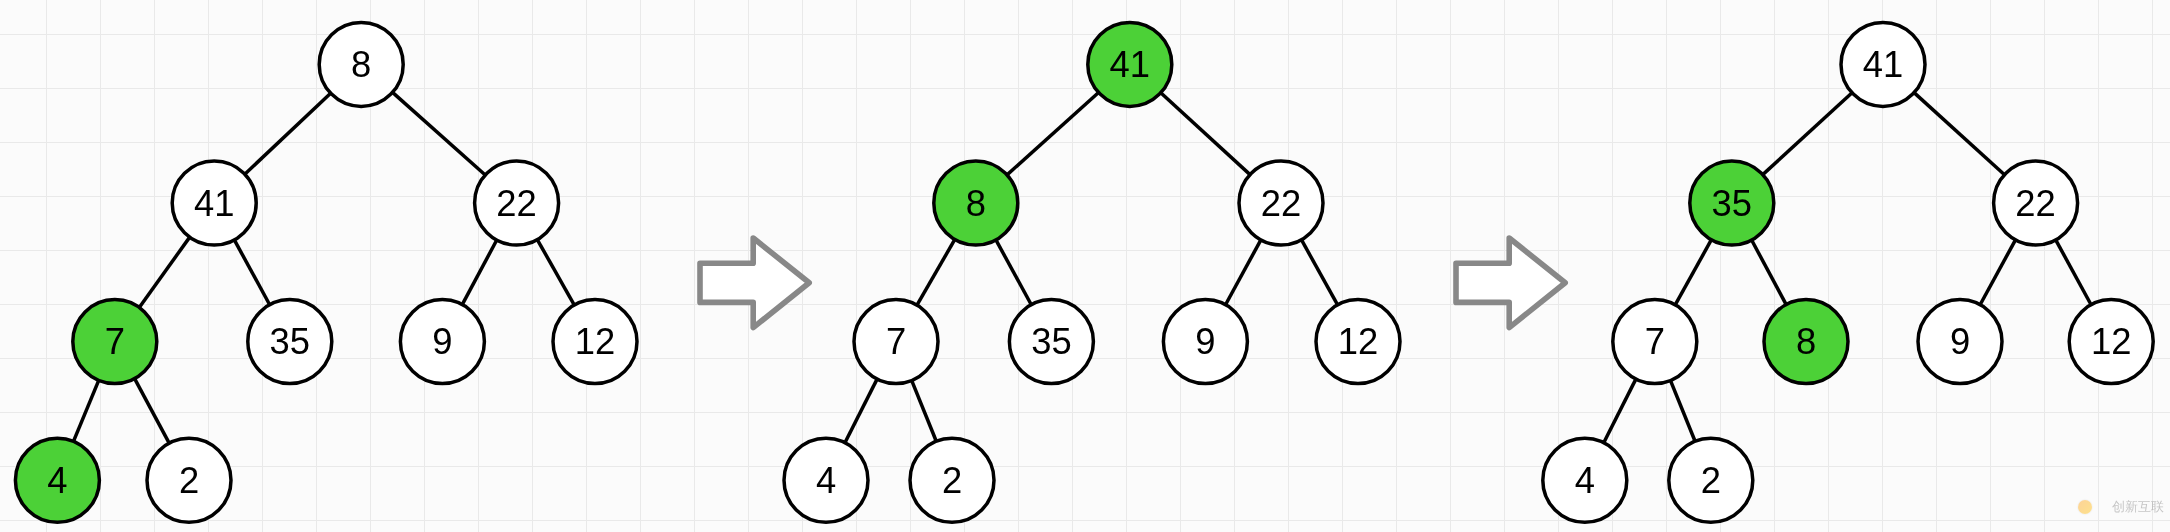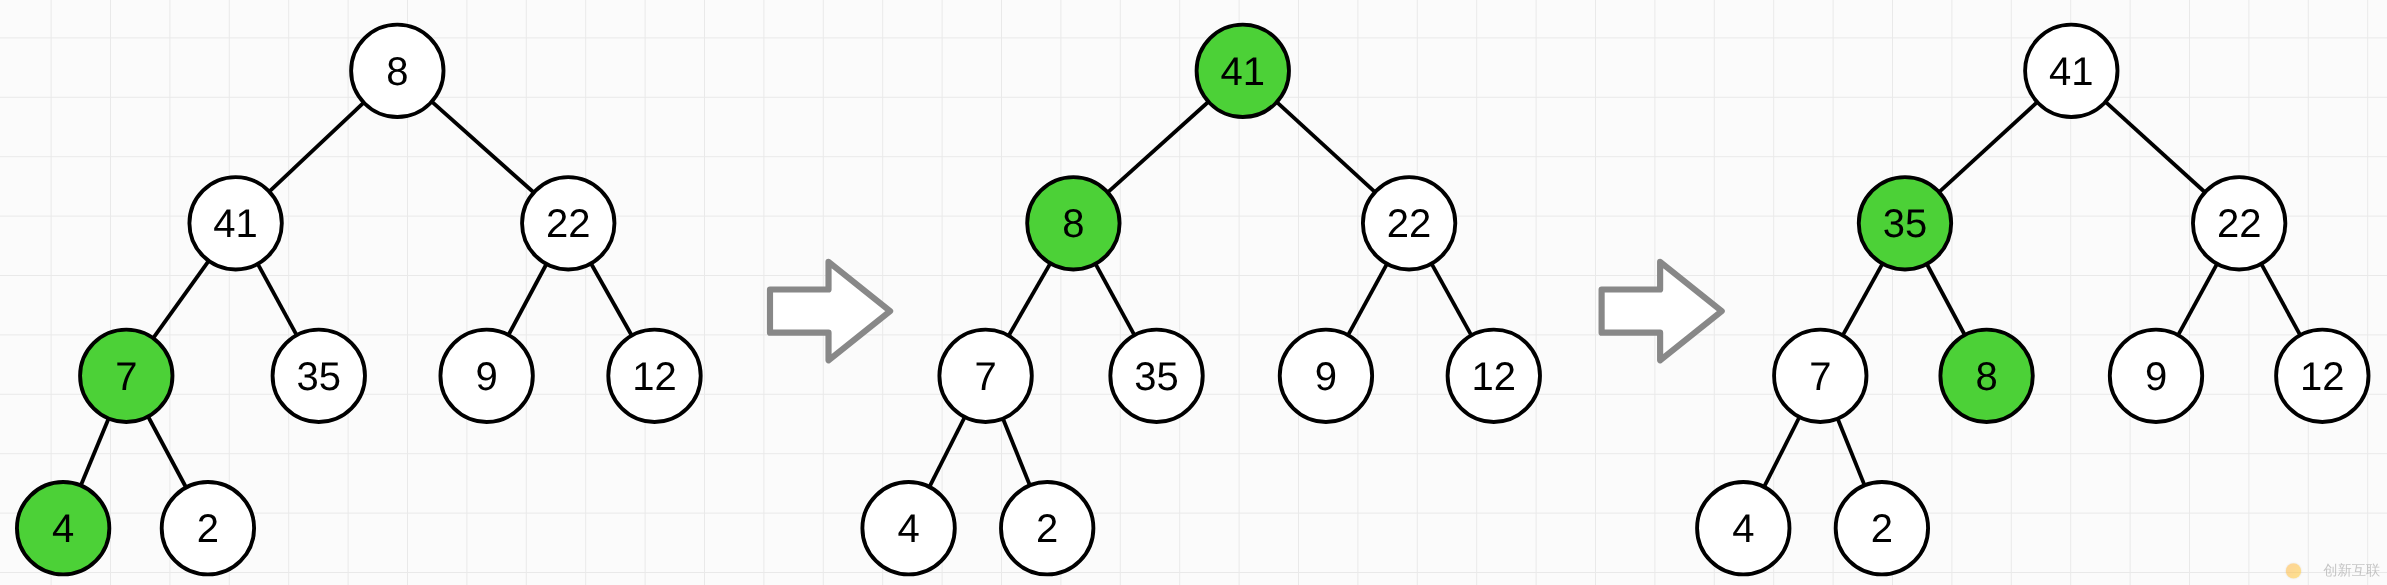--- a/index.html
+++ b/index.html
@@ -12,21 +12,21 @@
     background-size:54px 54px;
     background-position:-8px -20px;
   }
   svg{position:absolute;left:0;top:0;}
   .node circle{stroke:#000;stroke-width:2.5;fill:#fff;}
   .node.hl circle{fill:#4cd137;}
   .node text{font-size:26px;text-anchor:middle;dominant-baseline:central;fill:#000;font-weight:400;}
   .edge{stroke:#000;stroke-width:2.5;}
   .arrow-fill{fill:#fff;stroke:#888;stroke-width:4;stroke-linejoin:round;}
   .watermark{
-    position:absolute;right:6px;bottom:4px;
+    position:absolute;right:6px;bottom:16px;
     font-size:13px;color:#999;opacity:.55;
     display:flex;align-items:center;gap:20px;
     font-family:Arial,sans-serif;
   }
   .watermark .dot{
     width:14px;height:14px;border-radius:50%;
     background:linear-gradient(135deg,#ffb347,#ffcc33);
     box-shadow:0 0 2px rgba(0,0,0,.2);
   }
 </style>

